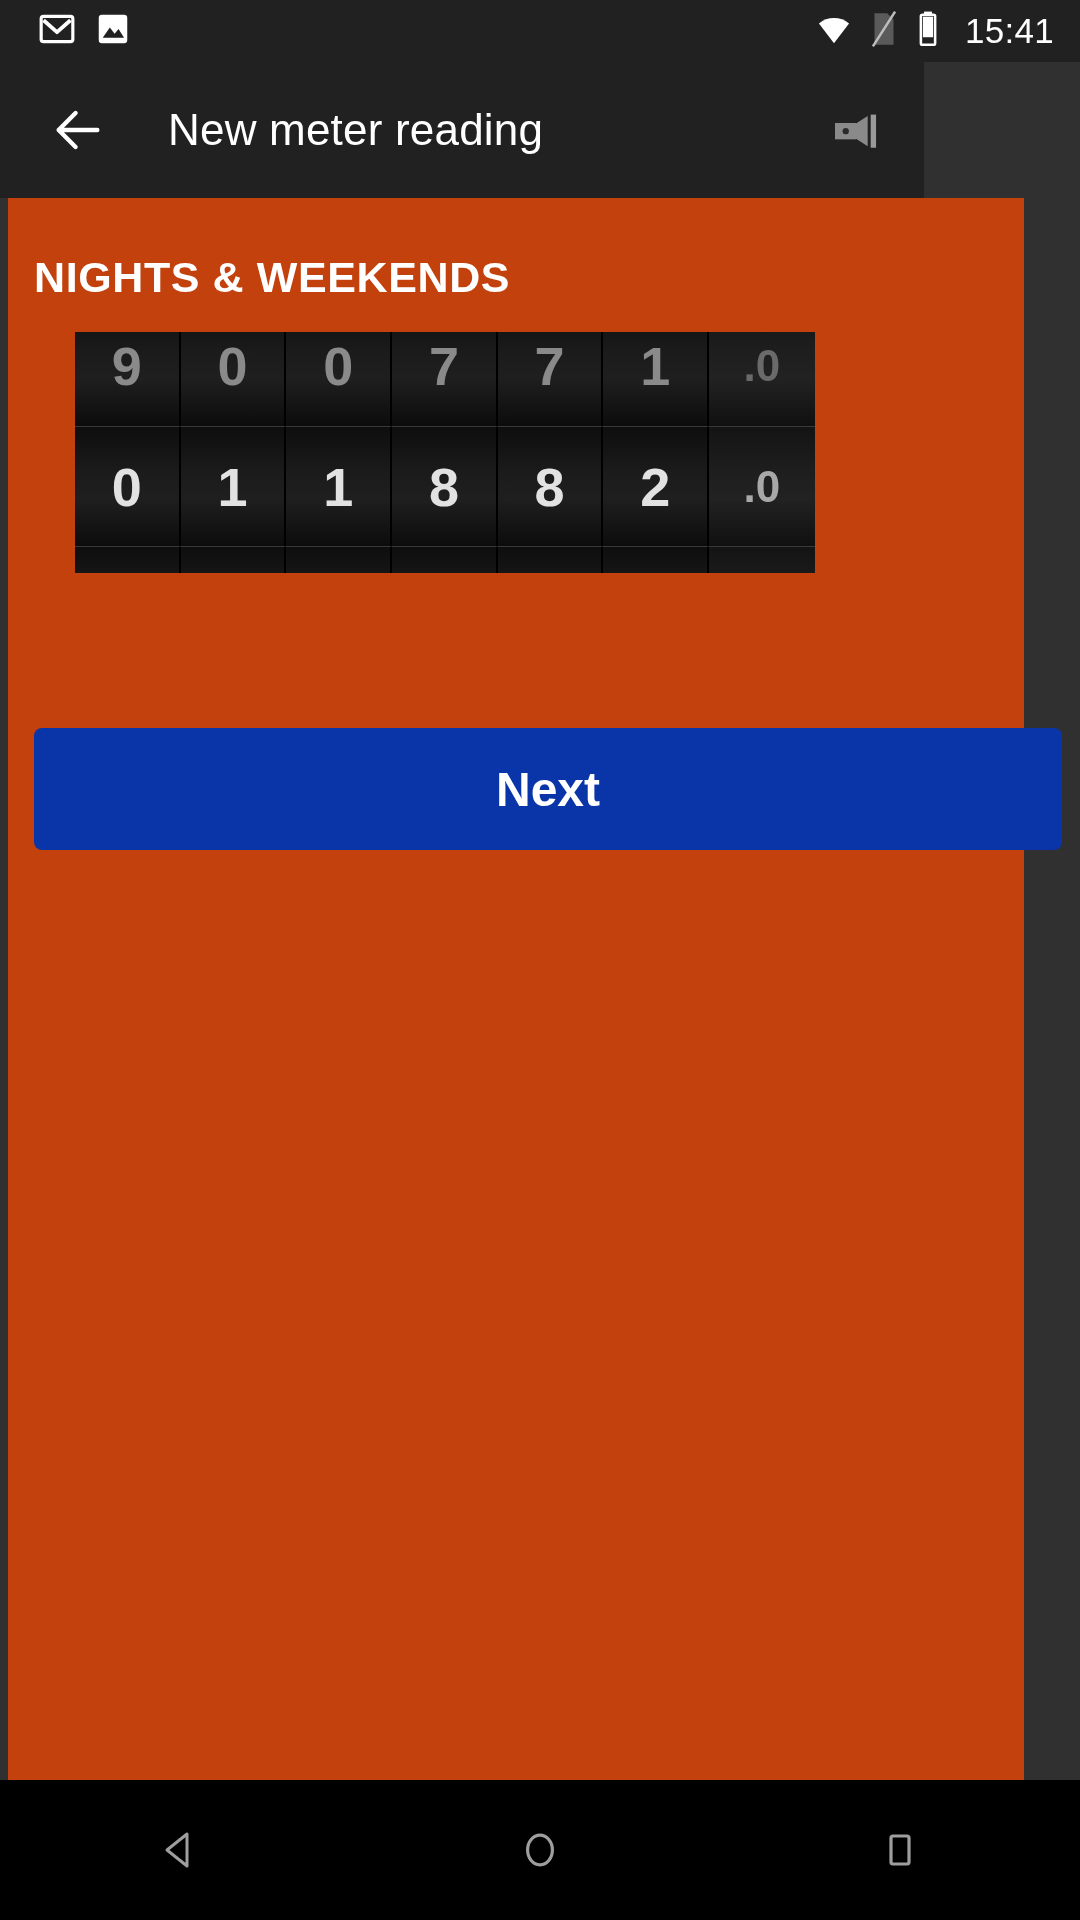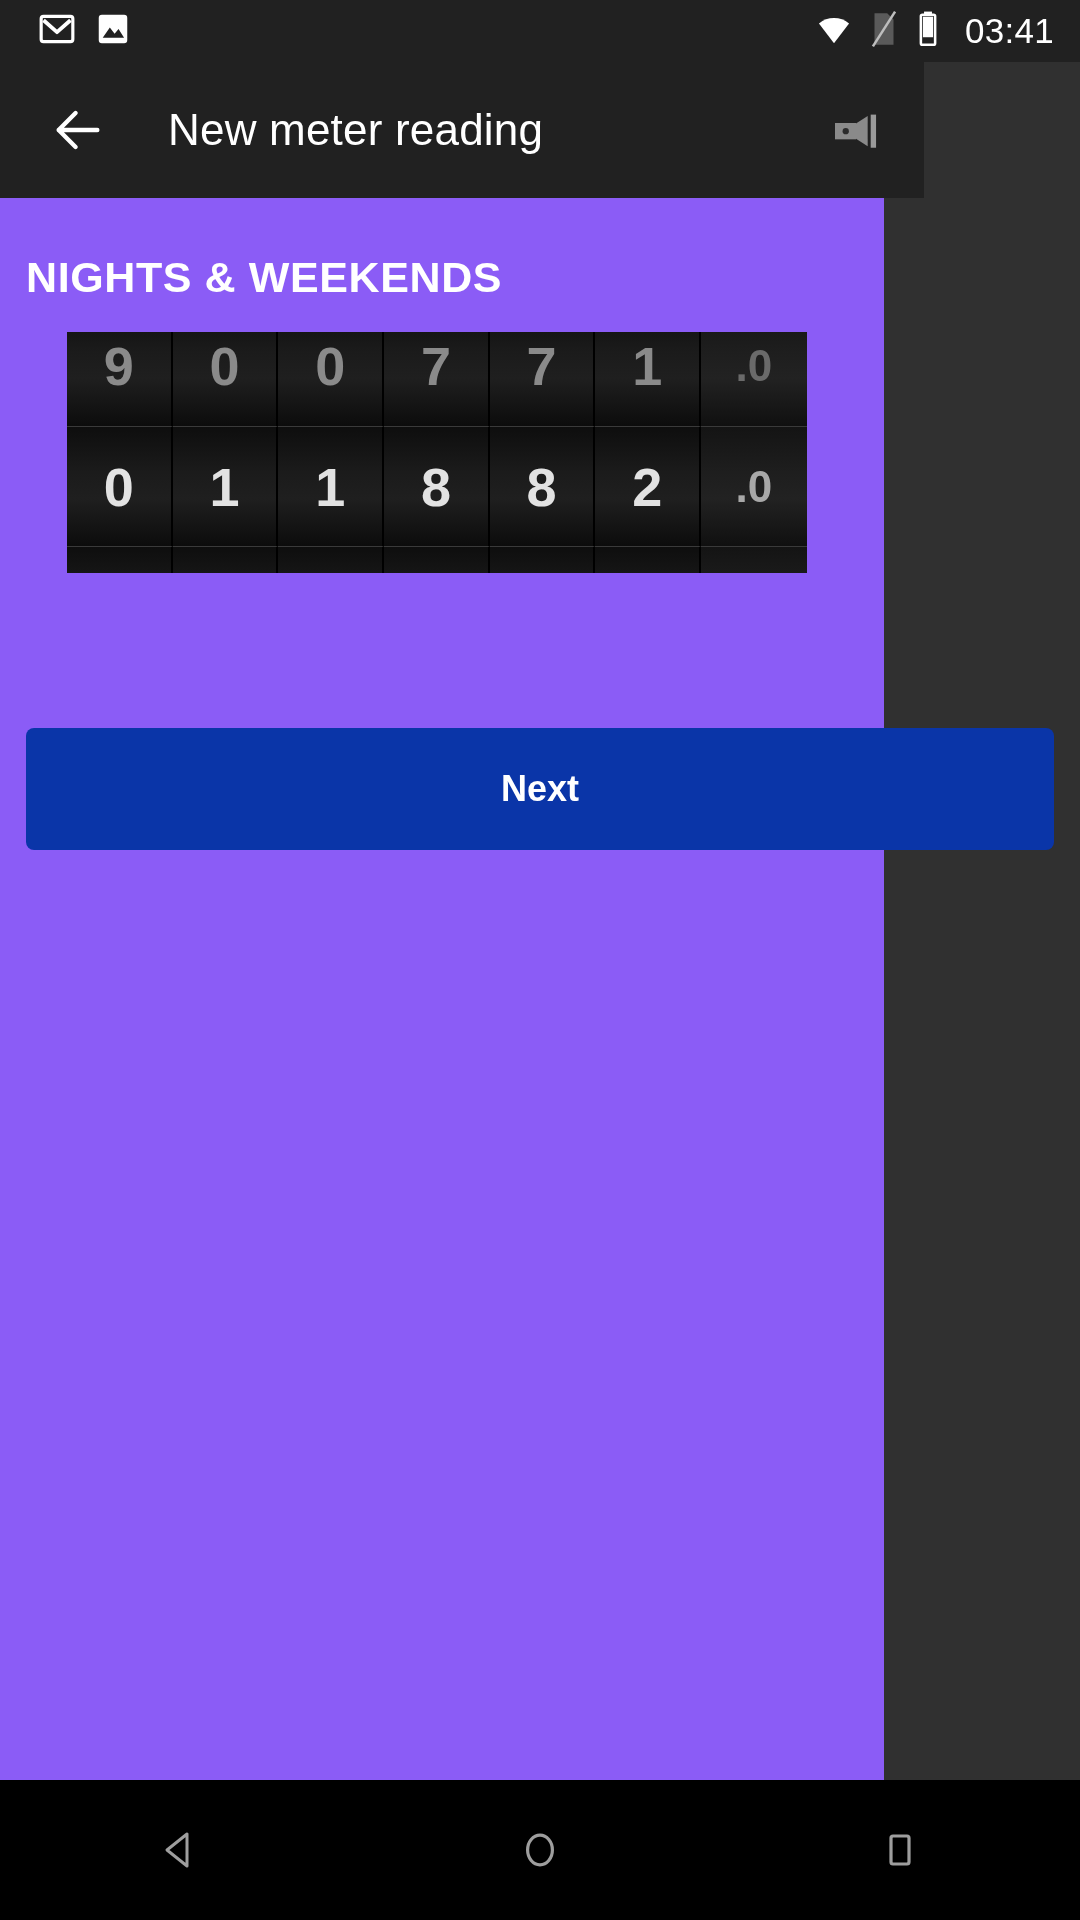--- a/index.html
+++ b/index.html
@@ -42,22 +42,22 @@
     color:#ffffff;font-size:44px;font-weight:400;
     margin-left:52px;letter-spacing:.2px;white-space:nowrap;
   }
   .toolbar-action{
     margin-left:auto;width:76px;height:76px;
     display:flex;align-items:center;justify-content:center;cursor:pointer;
   }
 
   
   .content{
-    position:absolute;top:198px;left:0;width:884px;height:1582px;
-    background:#8b5cf6;
+    position:absolute;top:198px;left:8px;width:1016px;height:1582px;
+    background:#c2410c;
   }
   .section-title{
     position:absolute;left:26px;top:55px;
     color:#ffffff;font-size:43px;font-weight:bold;
     letter-spacing:.6px;
   }
 
   
   .picker{
     position:absolute;left:67px;top:134px;
@@ -95,21 +95,21 @@
   .row-sel .digit{color:#e2e2e2;}
   .dec .digit{font-size:44px;}
   .row-dim .dec .digit{color:#6a6a6a;}
   .row-sel .dec .digit{color:#a8a8a8;}
 
   
   .next-btn{
     position:absolute;left:26px;top:530px;
     width:1028px;height:122px;
     background:#0A35A8;border:none;border-radius:8px;
-    color:#ffffff;font-size:36px;font-weight:bold;
+    color:#ffffff;font-size:48px;font-weight:bold;
     font-family:"Liberation Sans", sans-serif;
     cursor:pointer;
     display:flex;align-items:center;justify-content:center;
   }
 
   
   .navbar{
     position:absolute;left:0;top:1780px;width:1080px;height:140px;
     background:#000000;
     display:flex;align-items:center;justify-content:space-around;
@@ -149,21 +149,21 @@
         <line x1="3" y1="23" x2="17" y2="1" stroke="#bdbdbd" stroke-width="1.6"></line>
       </svg>
     </span>
     <span class="sb-icon">
       <svg width="26" height="38" viewBox="0 0 14 24">
         <rect x="4.5" y="1" width="5" height="2" fill="#fff"></rect>
         <rect x="2.5" y="3" width="9" height="19" rx="1" fill="none" stroke="#fff" stroke-width="1.6"></rect>
         <rect x="3.8" y="4.2" width="6.4" height="13" fill="#fff"></rect>
       </svg>
     </span>
-    <span class="sb-clock">03:41</span>
+    <span class="sb-clock">15:41</span>
   </div>
 </div>
 
 <div class="toolbar">
   <div class="back-btn">
     <svg width="58" height="58" viewBox="0 0 24 24">
       <path d="M20 12 H4 M11 5 L4 12 L11 19" fill="none" stroke="#ffffff" stroke-width="1.8" stroke-linecap="round" stroke-linejoin="round"></path>
     </svg>
   </div>
   <div class="toolbar-title">New meter reading</div>

